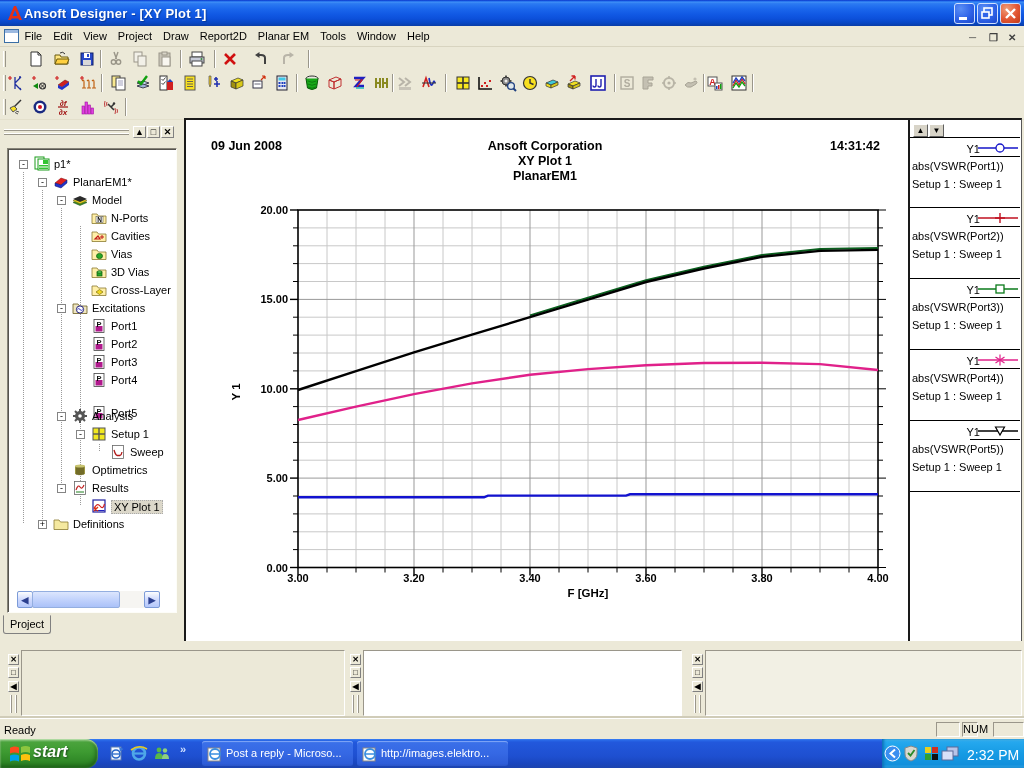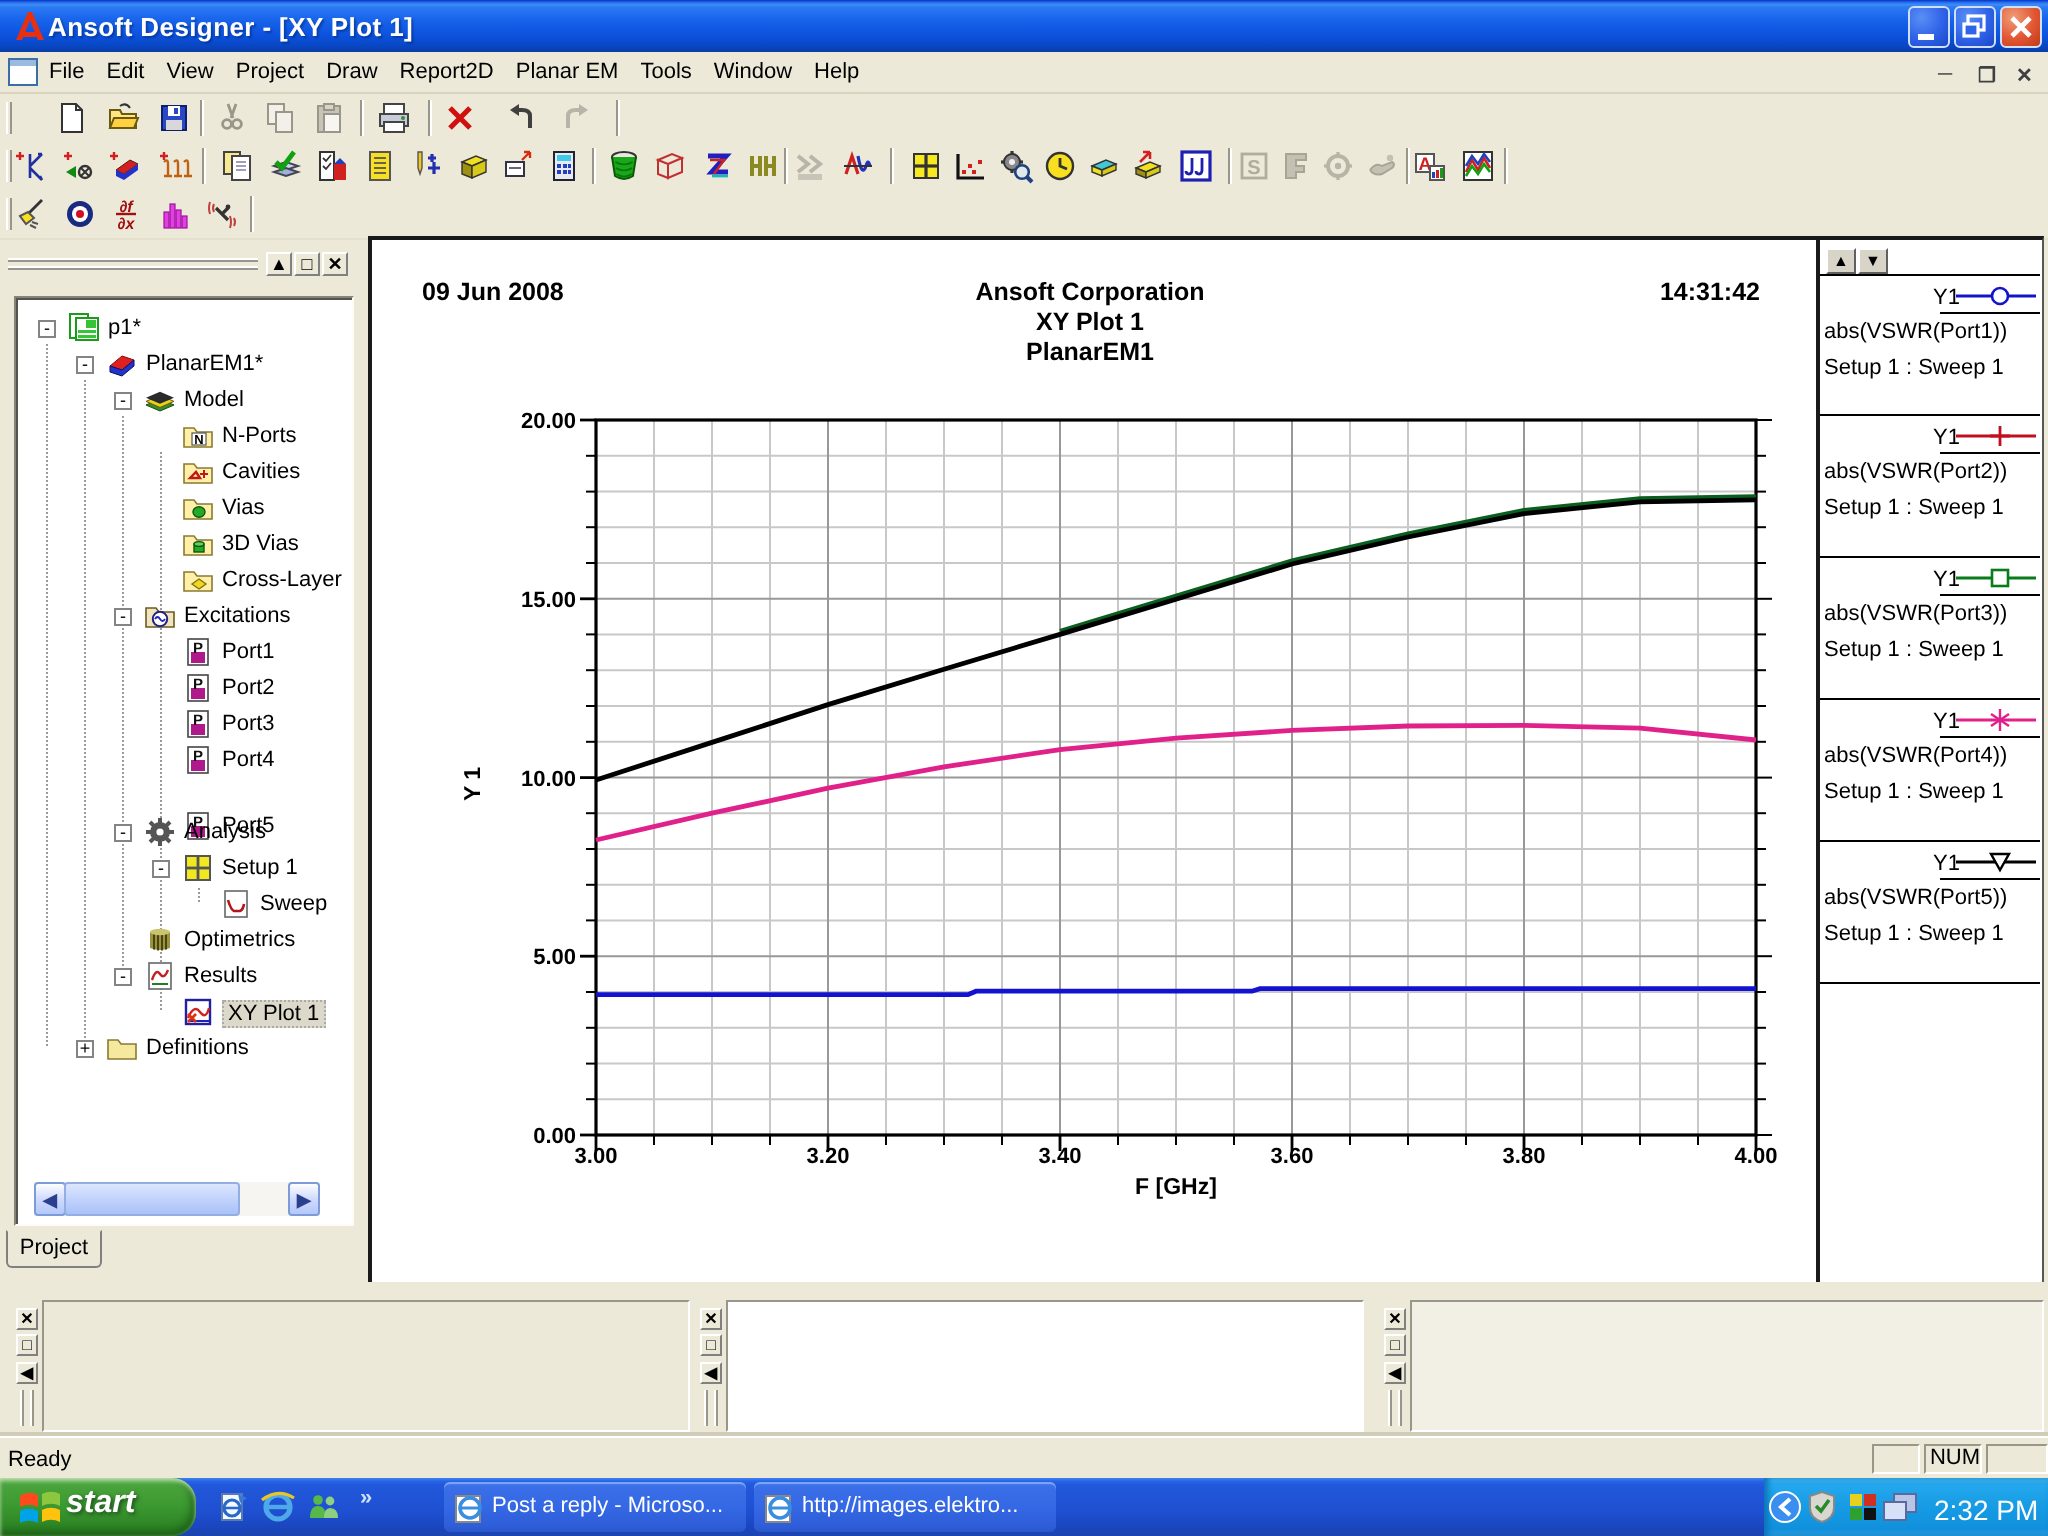--- a/index.html
+++ b/index.html
@@ -59,21 +59,21 @@
 #statusbar{left:0;top:718px;width:1024px;height:21px;background:#ECE9D8;border-top:1px solid #fff;box-shadow:0 -2px 0 #d0ccb8;color:#000}
 .stbox{position:absolute;top:3px;height:15px;border:1px solid;border-color:#9a968a #fff #fff #9a968a;}
 
 #taskbar{left:0;top:739px;width:1024px;height:29px;background:linear-gradient(180deg,#3a80f4 0%,#2663e4 6%,#2258dc 12%,#1e4fd0 60%,#1a46be 85%,#1c44ae 100%);}
 #startbtn{position:absolute;left:0;top:0;width:98px;height:29px;border-radius:0 12px 12px 0;
 background:linear-gradient(180deg,#7cbf6e 0%,#4aa33c 12%,#3d9a31 45%,#2f8726 80%,#25751e 100%);
 box-shadow:inset 0 1px 2px #c6e8b8, inset -2px -2px 4px #1c5f17;}
 #startbtn span{position:absolute;left:33px;top:4px;color:#fff;font-size:16px;font-weight:bold;font-style:italic;text-shadow:1px 1px 2px #1e4d1e;}
 .taskbtn{position:absolute;top:2px;width:151px;height:25px;border-radius:3px;
 background:linear-gradient(180deg,#5287f0 0%,#3a6fe8 8%,#3568e4 50%,#2e5dd8 90%,#2a55c8 100%);
-box-shadow:inset 0 1px 0 #7ba2f5;color:#fff;font-size:11px;margin-left:20px;}
+box-shadow:inset 0 1px 0 #7ba2f5;color:#fff;font-size:11px;}
 .taskbtn .tl{position:absolute;left:24px;top:6px;white-space:nowrap;overflow:hidden;width:122px}
 #tray{position:absolute;left:882px;top:0;width:142px;height:29px;
 background:linear-gradient(180deg,#4fc1f5 0%,#25a8ee 10%,#169be4 50%,#1190dc 88%,#31a8e8 100%);
 box-shadow:inset 2px 0 3px #0c71b8;color:#fff}
 #clock{position:absolute;left:85px;top:8px;font-size:14px;color:#fff}
 text{font-family:"Liberation Sans",sans-serif}
 </style></head>
 <body>
 <svg width="0" height="0" style="position:absolute">
 <defs>
@@ -867,21 +867,21 @@
 <div class="dkbtn" style="left:692px;top:33px">◀</div>
 <div class="dkgrip" style="left:694px;top:47px"></div>
 <div class="dkgrip" style="left:699px;top:47px"></div>
 <div class="dkbox" style="left:705px;top:2px;width:317px;height:66px;background:#f2f0e4"></div>
 </div>
 </div>
 
 <div class="abs" id="statusbar">
  <div style="position:absolute;left:4px;top:5px">Ready</div>
  <div class="stbox" style="left:936px;width:24px"></div>
- <div class="stbox" style="left:962px;width:29px;text-align:right;line-height:13px">NUM</div>
+ <div class="stbox" style="left:962px;width:16px;text-align:right;line-height:13px">NUM</div>
  <div class="stbox" style="left:993px;width:31px"></div>
 </div>
 
 <div class="abs" id="taskbar">
  <div id="startbtn">
   <svg style="position:absolute;left:9px;top:5px" width="22" height="20" viewBox="0 0 22 20">
    <path d="M1 4 C4 2 7 2 10 3.5 L10 9.5 C7 8 4 8 1 9.5 Z" fill="#ff4a1d"></path>
    <path d="M12 3 C15 1.5 18 1.5 21 3 L21 9 C18 7.5 15 7.5 12 9 Z" fill="#8dc63f"></path>
    <path d="M1 11.5 C4 10 7 10 10 11.5 L10 17.5 C7 16 4 16 1 17.5 Z" fill="#00a2e8"></path>
    <path d="M12 11 C15 9.5 18 9.5 21 11 L21 17 C18 15.5 15 15.5 12 17 Z" fill="#ffc20e"></path>

